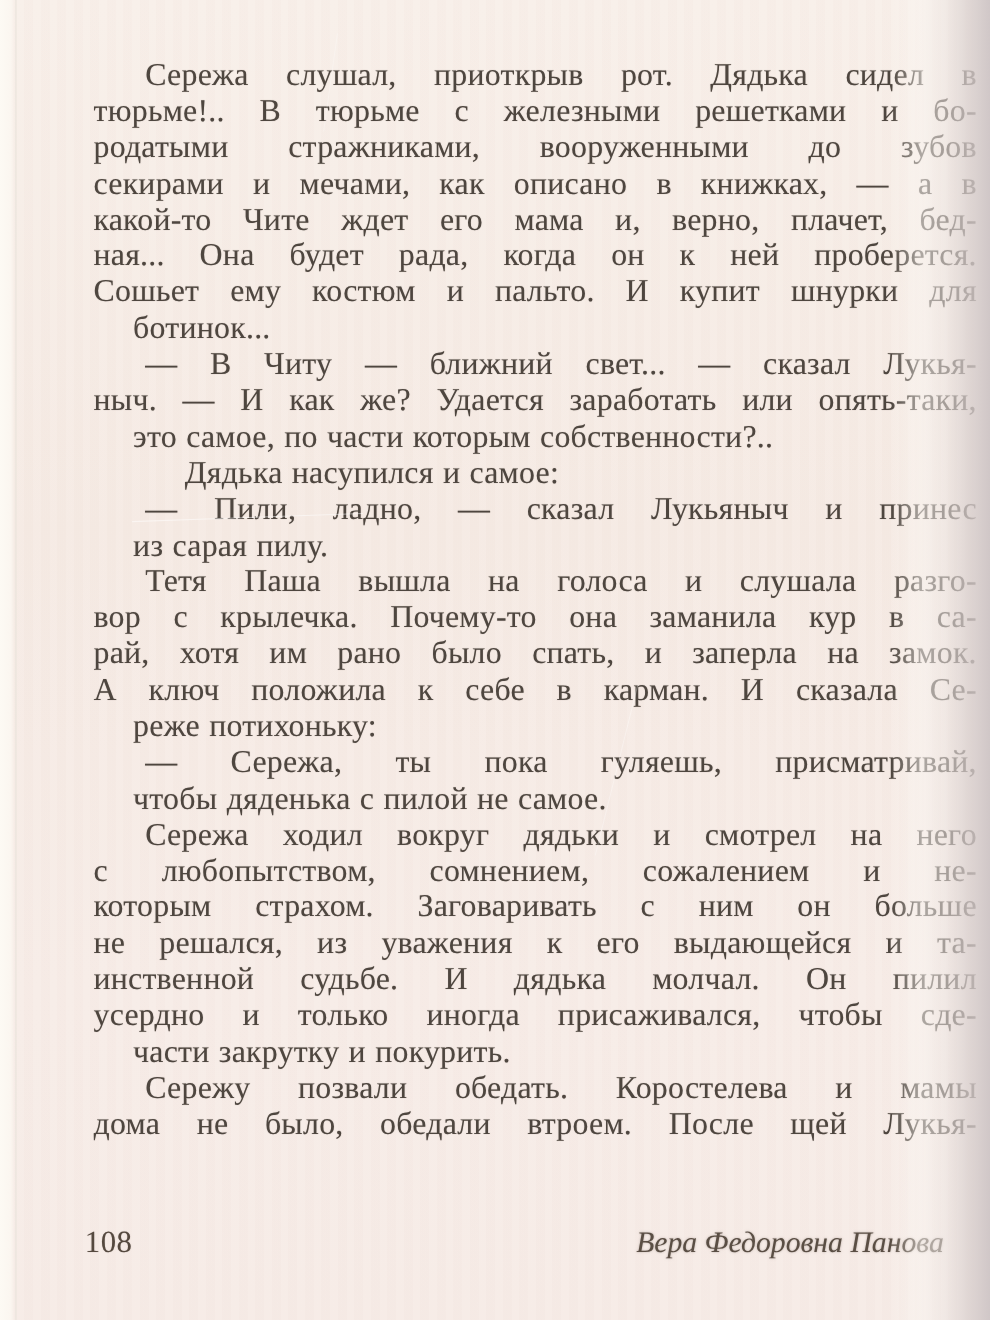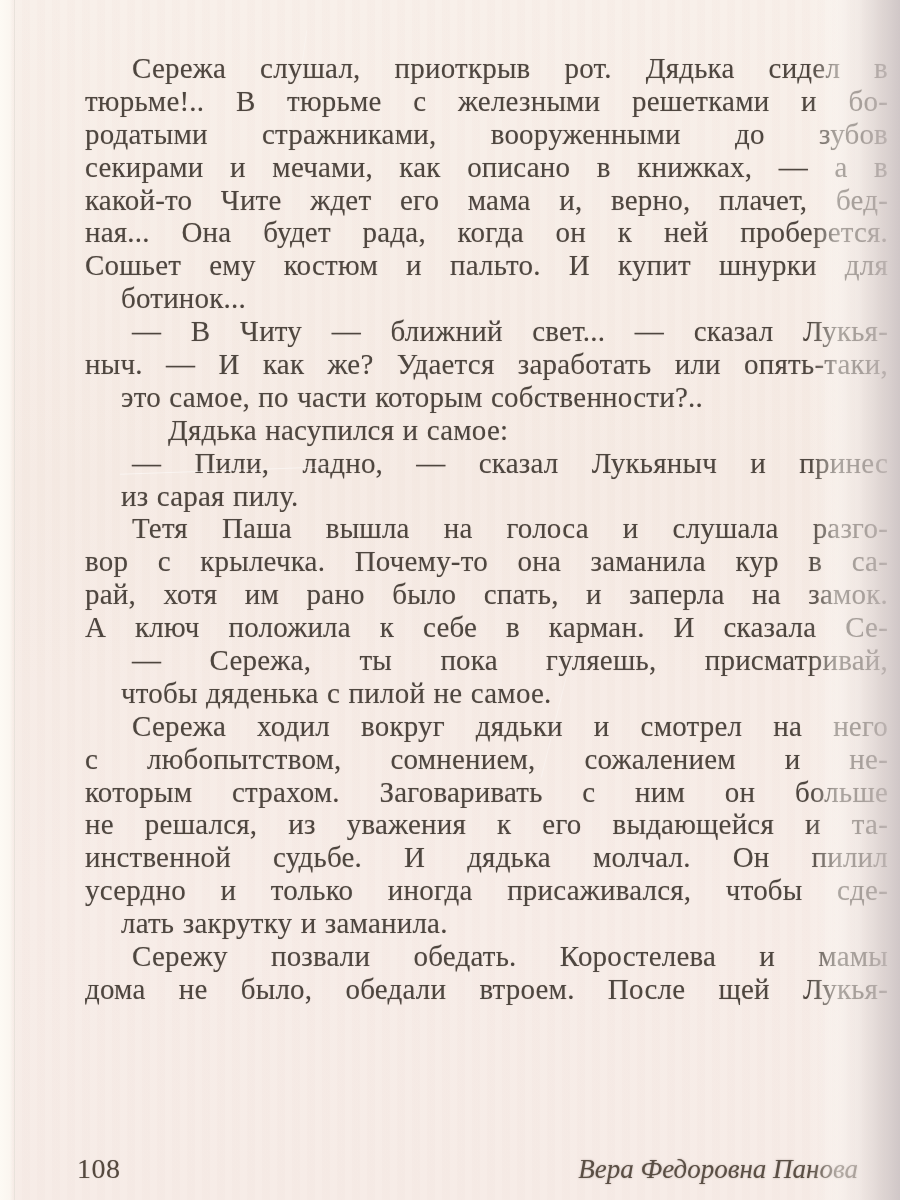--- a/index.html
+++ b/index.html
@@ -74,21 +74,20 @@
     width: 803px;
     display: flex;
     justify-content: space-between;
     align-items: baseline;
     color: #55493f;
   }
   .page-number {
     font-size: 28px;
     letter-spacing: 0.5px;
     text-shadow: 0 0 1px rgba(80,70,62,0.35);
-    margin-top: 39px;
   }
   .footer-author {
     font-size: 27px;
     font-style: italic;
     padding-right: 22px;
     color: #5a4e44;
     text-shadow: 0 0 2px rgba(120,108,100,0.55);
   }
 </style>
 </head>
@@ -109,29 +108,30 @@
     <div class="ln ind">— В Читу — ближний свет... — сказал Лукья-</div>
     <div class="ln">ныч. — И как же? Удается заработать или опять-таки,</div>
     <div class="ln pe">это самое, по части которым собственности?..</div>
     <div class="ln ind pe">Дядька насупился и самое:</div>
     <div class="ln ind">— Пили, ладно, — сказал Лукьяныч и принес</div>
     <div class="ln pe">из сарая пилу.</div>
     <div class="ln ind">Тетя Паша вышла на голоса и слушала разго-</div>
     <div class="ln">вор с крылечка. Почему-то она заманила кур в са-</div>
     <div class="ln">рай, хотя им рано было спать, и заперла на замок.</div>
     <div class="ln">А ключ положила к себе в карман. И сказала Се-</div>
+    <div class="ln pe">реже потихоньку:</div>
     <div class="ln ind">— Сережа, ты пока гуляешь, присматривай,</div>
     <div class="ln pe">чтобы дяденька с пилой не самое.</div>
     <div class="ln ind">Сережа ходил вокруг дядьки и смотрел на него</div>
     <div class="ln">с любопытством, сомнением, сожалением и не-</div>
     <div class="ln">которым страхом. Заговаривать с ним он больше</div>
     <div class="ln">не решался, из уважения к его выдающейся и та-</div>
     <div class="ln">инственной судьбе. И дядька молчал. Он пилил</div>
     <div class="ln">усердно и только иногда присаживался, чтобы сде-</div>
-    <div class="ln pe">лать закрутку и заманила.</div>
+    <div class="ln pe">части закрутку и покурить.</div>
     <div class="ln ind">Сережу позвали обедать. Коростелева и мамы</div>
     <div class="ln">дома не было, обедали втроем. После щей Лукья-</div>
   </div>
 
   <div class="page-footer">
     <span class="page-number">108</span>
     <span class="footer-author">Вера Федоровна Панова</span>
   </div>
 
   <div class="scratch s1"></div>

